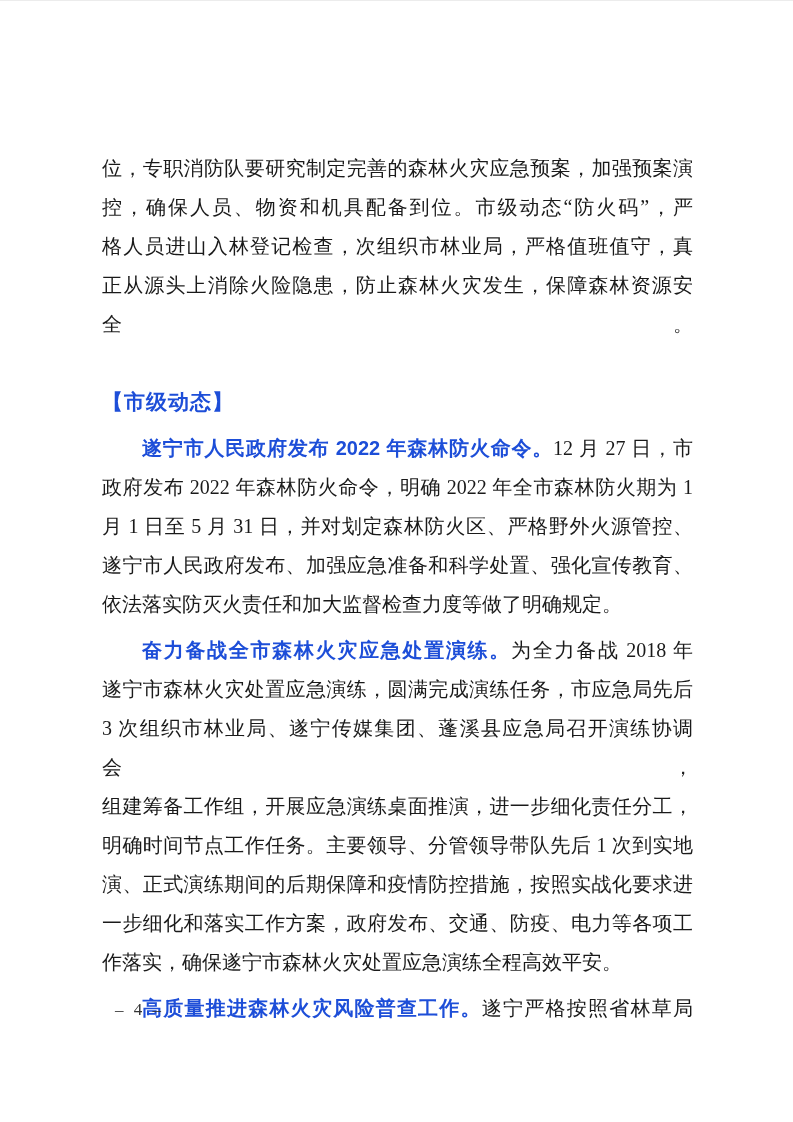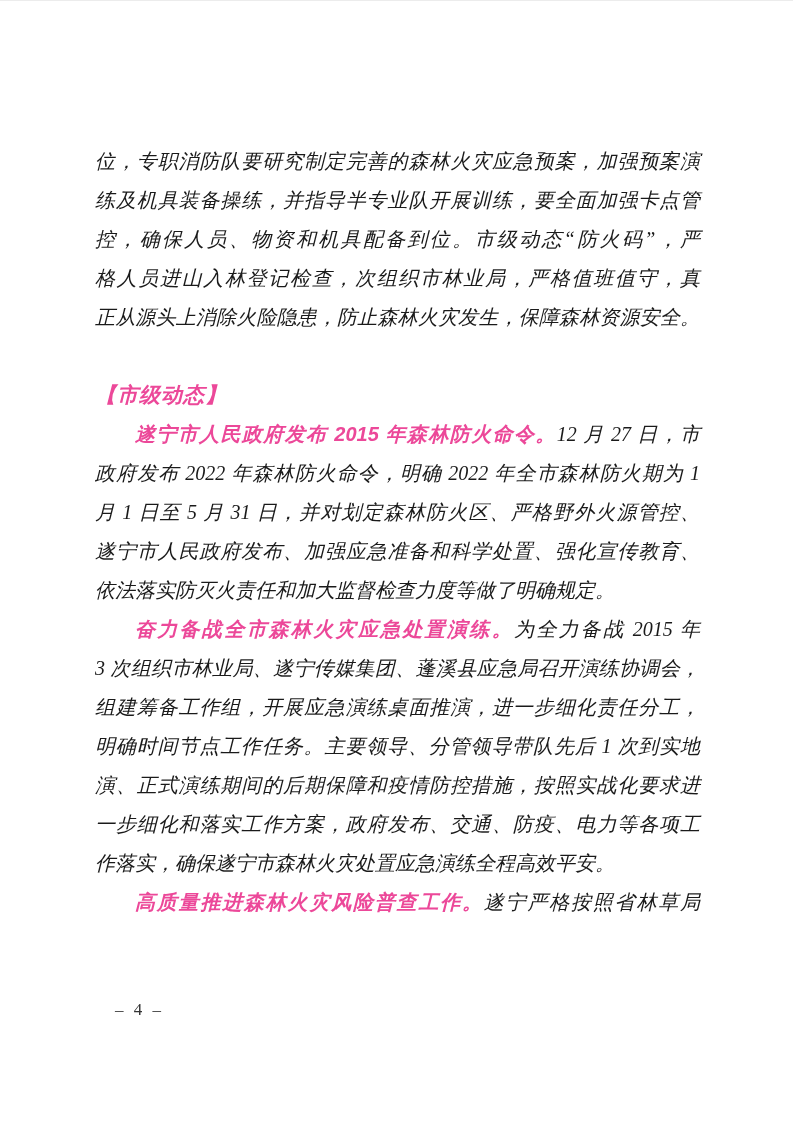--- a/index.html
+++ b/index.html
@@ -17,76 +17,76 @@
     overflow: hidden;
     font-family: "Liberation Serif", "DejaVu Serif", serif;
     color: #1a1a1a;
   }
   .content {
     position: absolute;
     left: 95px;
     top: 141px;
     width: 605px;
   }
-  .para { margin: 0; font-style: italic; }
+  .para { margin: 7px; }
   .para.heading { margin-top: 38px; }
   .line {
     font-size: 20px;
     line-height: 39px;
     text-align: justify;
     text-align-last: left;
     text-justify: inter-character;
   }
   .line.j { text-align-last: justify; }
   .line.ind { text-indent: 40px; }
   .r {
     font-family: "Liberation Serif", "DejaVu Serif", serif;
     font-weight: 400;
   }
   .b {
     font-family: "Liberation Sans", "DejaVu Sans", sans-serif;
     font-weight: 700;
-    color: #ec4899;
+    color: #1d4ed8;
   }
   .para.heading .b { font-size: 21px; letter-spacing: 1px; }
   .page-number {
     position: absolute;
     left: 115px;
     top: 999px;
     font-size: 17px;
     line-height: 20px;
     color: #333333;
     font-family: "Liberation Serif", "DejaVu Serif", serif;
     word-spacing: 6px;
   }
 </style>
 </head>
 <body>
 
 <div class="page">
   <div class="content">
       <div class="para">
         <div class="line j"><span class="r">位，专职消防队要研究制定完善的森林火灾应急预案，加强预案演</span></div>
-        <div class="line j"><span class="r">练及机具装备操练，并指导半专业队开展训练，要全面加强卡点管</span></div>
         <div class="line j"><span class="r">控，确保人员、物资和机具配备到位。市级动态“防火码”，严</span></div>
         <div class="line j"><span class="r">格人员进山入林登记检查，次组织市林业局，严格值班值守，真</span></div>
         <div class="line j"><span class="r">正从源头上消除火险隐患，防止森林火灾发生，保障森林资源安全。</span></div>
       </div>
       <div class="para heading">
         <div class="line"><span class="b">【市级动态】</span></div>
       </div>
       <div class="para">
-        <div class="line j ind"><span class="b">遂宁市人民政府发布 2015 年森林防火命令。</span><span class="r">12 月 27 日，市</span></div>
+        <div class="line j ind"><span class="b">遂宁市人民政府发布 2022 年森林防火命令。</span><span class="r">12 月 27 日，市</span></div>
         <div class="line j"><span class="r">政府发布 2022 年森林防火命令，明确 2022 年全市森林防火期为 1</span></div>
         <div class="line j"><span class="r">月 1 日至 5 月 31 日，并对划定森林防火区、严格野外火源管控、</span></div>
         <div class="line j"><span class="r">遂宁市人民政府发布、加强应急准备和科学处置、强化宣传教育、</span></div>
         <div class="line"><span class="r">依法落实防灭火责任和加大监督检查力度等做了明确规定。</span></div>
       </div>
       <div class="para">
-        <div class="line j ind"><span class="b">奋力备战全市森林火灾应急处置演练。</span><span class="r">为全力备战 2015 年</span></div>
+        <div class="line j ind"><span class="b">奋力备战全市森林火灾应急处置演练。</span><span class="r">为全力备战 2018 年</span></div>
+        <div class="line j"><span class="r">遂宁市森林火灾处置应急演练，圆满完成演练任务，市应急局先后</span></div>
         <div class="line j"><span class="r">3 次组织市林业局、遂宁传媒集团、蓬溪县应急局召开演练协调会，</span></div>
         <div class="line j"><span class="r">组建筹备工作组，开展应急演练桌面推演，进一步细化责任分工，</span></div>
         <div class="line j"><span class="r">明确时间节点工作任务。主要领导、分管领导带队先后 1 次到实地</span></div>
         <div class="line j"><span class="r">演、正式演练期间的后期保障和疫情防控措施，按照实战化要求进</span></div>
         <div class="line j"><span class="r">一步细化和落实工作方案，政府发布、交通、防疫、电力等各项工</span></div>
         <div class="line"><span class="r">作落实，确保遂宁市森林火灾处置应急演练全程高效平安。</span></div>
       </div>
       <div class="para">
         <div class="line j ind"><span class="b">高质量推进森林火灾风险普查工作。</span><span class="r">遂宁严格按照省林草局</span></div>
       </div>

